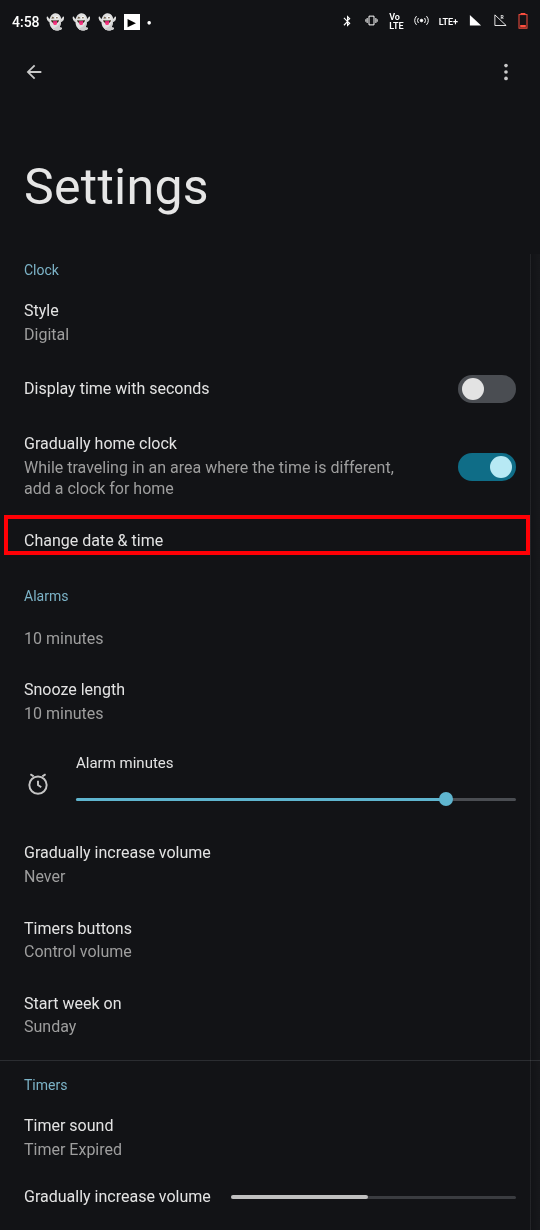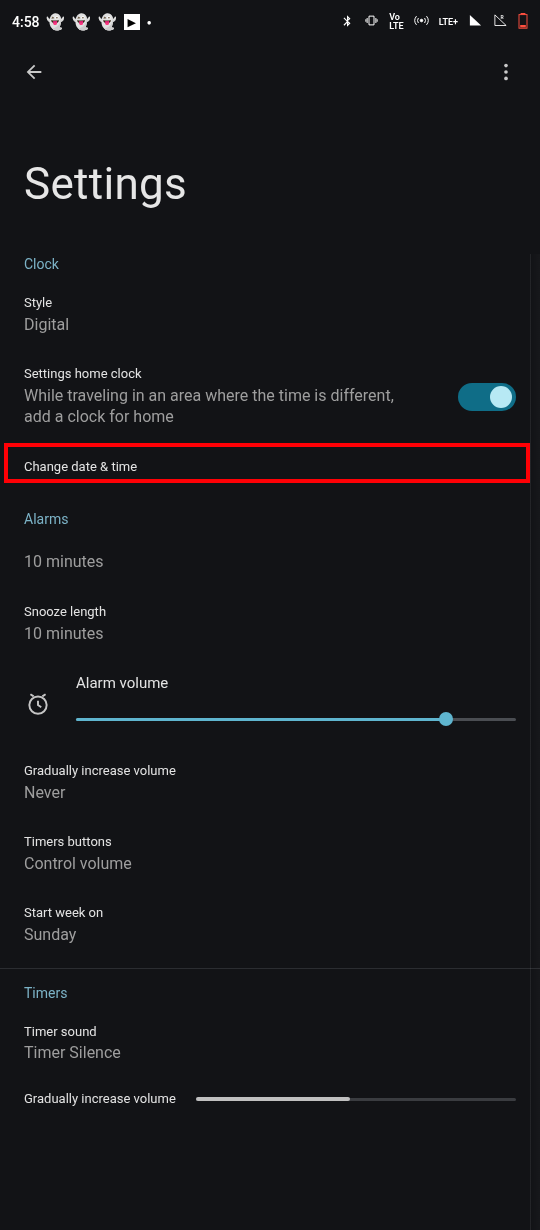--- a/index.html
+++ b/index.html
@@ -41,21 +41,21 @@
   }
   .back-btn, .more-btn {
     width: 40px; height: 40px;
     display: flex; align-items: center; justify-content: center;
     color: #c9c9c9;
   }
   .back-btn svg, .more-btn svg { width: 22px; height: 22px; fill: currentColor; }
 
   
   .title {
-    font-size: 44px;
+    font-size: 50px;
     font-weight: 400;
     letter-spacing: 0.3px;
     padding: 58px 24px 30px;
     color: #e6e6e6;
   }
 
   
   .content { padding-bottom: 30px; }
   .section-header {
     color: #7cb3c7;
@@ -63,21 +63,21 @@
     padding: 16px 24px 8px;
   }
   .item {
     padding: 14px 24px 16px;
     display: flex;
     align-items: center;
     gap: 16px;
     position: relative;
   }
   .item-text { flex: 1 1 auto; min-width: 0; }
-  .item-title { font-size: 13px; color: #e3e3e3; line-height: 1.35; }
+  .item-title { font-size: 16px; color: #e3e3e3; line-height: 1.35; }
   .item-sub { font-size: 16px; color: #9e9e9e; margin-top: 2px; line-height: 1.35; }
   .item-sub.wrap { max-width: 380px; }
 
   
   .switch {
     width: 58px; height: 28px; border-radius: 14px;
     position: relative; flex: 0 0 auto;
   }
   .switch .thumb {
     position: absolute; top: 3px; width: 22px; height: 22px;
@@ -217,24 +217,32 @@
 
   <div class="section-header">Clock</div>
 
   <div class="item">
     <div class="item-text">
       <div class="item-title">Style</div>
       <div class="item-sub">Digital</div>
     </div>
   </div>
 
-
-  <div class="item">
-    <div class="item-text">
-      <div class="item-title">Settings home clock</div>
+  <div class="item">
+    <div class="item-text">
+      <div class="item-title">Display time with seconds</div>
+    </div>
+    <div class="switch off">
+        <div class="thumb"></div>
+      </div>
+  </div>
+
+  <div class="item">
+    <div class="item-text">
+      <div class="item-title">Gradually home clock</div>
       <div class="item-sub wrap">While traveling in an area where the time is different, add a clock for home</div>
     </div>
     <div class="switch on">
         <div class="thumb"></div>
       </div>
   </div>
 
 
   <div class="item" style="padding-bottom:10px; position:relative;">
     <div class="item-text">
@@ -259,21 +267,21 @@
   </div>
 
   <div class="vol-row">
     <div class="vol-icon">
       <svg viewBox="0 0 24 24" stroke-width="1.8">
           <circle cx="12" cy="13" r="8"></circle>
           <path d="M12 9v4l3 2M5 3l3 2M19 3l-3 2"></path>
         </svg>
     </div>
     <div class="vol-main">
-      <div class="vol-label">Alarm volume</div>
+      <div class="vol-label">Alarm minutes</div>
       <div class="slider">
         <div class="track"></div>
         <div class="fill" id="vol-fill" style="width: 84%;"></div>
         <div class="knob" id="vol-knob" style="left: 84%;"></div>
       </div>
     </div>
   </div>
 
   <div class="item">
     <div class="item-text">
@@ -296,21 +304,21 @@
     </div>
   </div>
 
   <div class="divider"></div>
 
   <div class="section-header">Timers</div>
 
   <div class="item">
     <div class="item-text">
       <div class="item-title">Timer sound</div>
-      <div class="item-sub">Timer Silence</div>
+      <div class="item-sub">Timer Expired</div>
     </div>
   </div>
 
   <div class="item tight-top" style="padding-bottom:8px;">
     <div class="item-text" style="display:flex; align-items:center; gap:20px;">
       <div class="item-title" style="flex:0 0 auto;">Gradually increase volume</div>
       <div class="slider light" style="flex:1;">
         <div class="track"></div>
         <div class="fill" id="timer-fill" style="width: 48%;"></div>
       </div>

